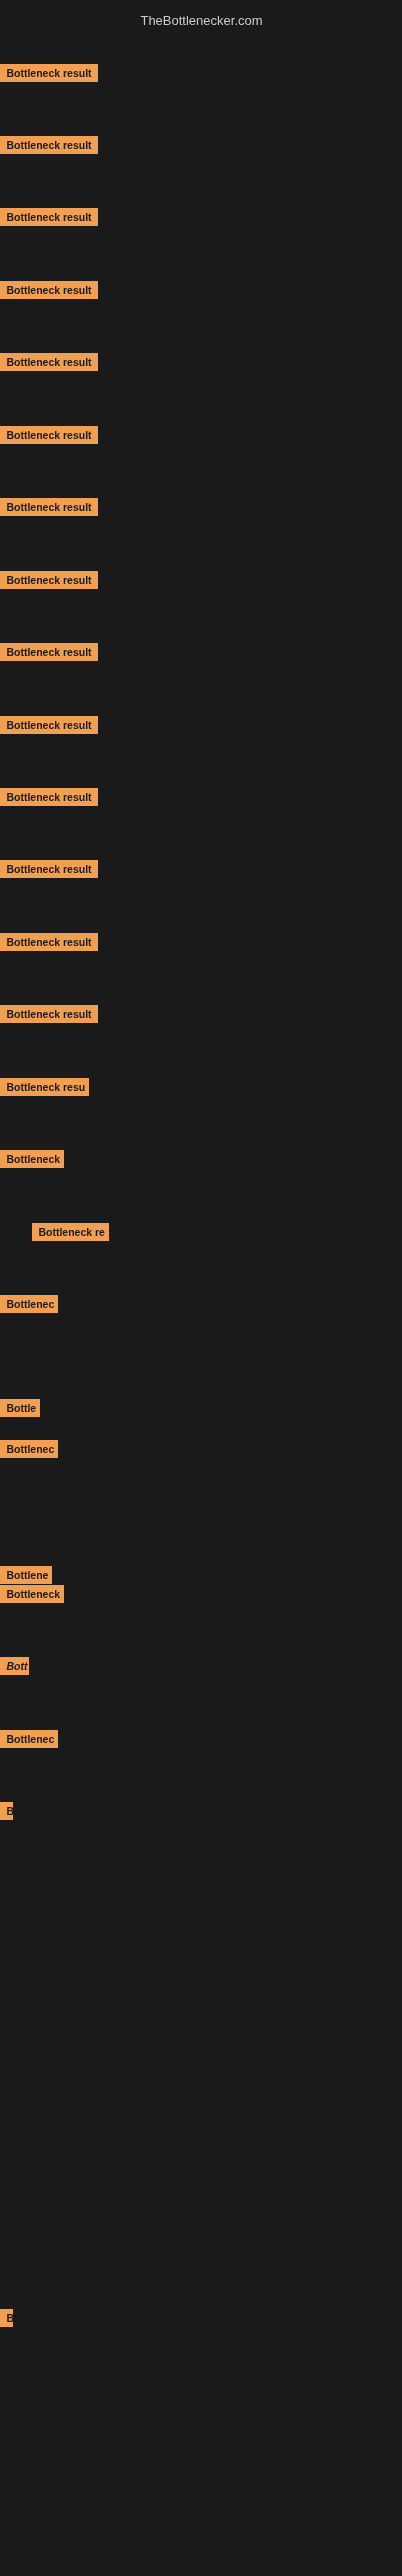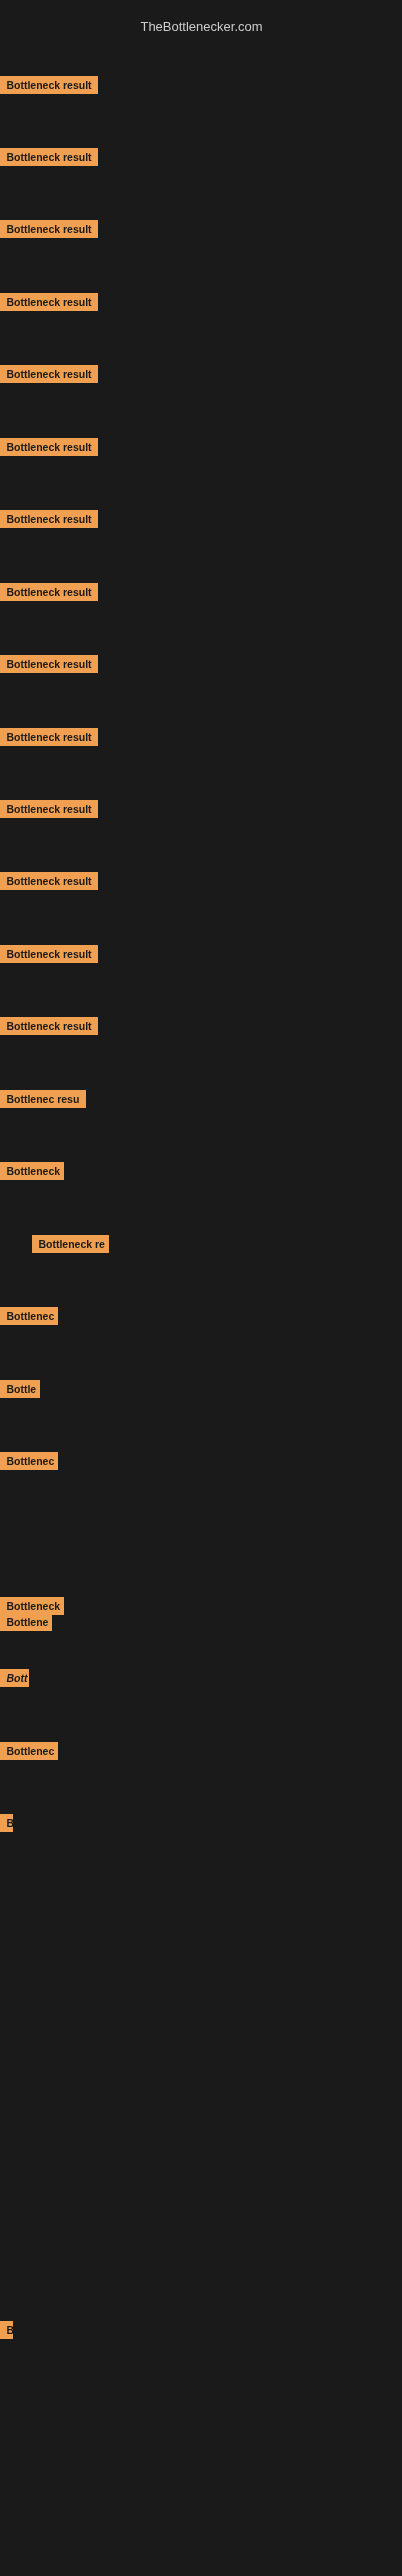--- a/index.html
+++ b/index.html
@@ -13,21 +13,21 @@
       min-height: 2576px;
       background-color: #1a1a1a;
       font-family: Arial, sans-serif;
       position: relative;
     }
 
     .site-title {
       text-align: center;
       color: #cccccc;
       font-size: 13px;
-      padding: 19px 0;
+      padding: 13px 0;
       background-color: #1a1a1a;
     }
 
     .bottleneck-item {
       position: absolute;
       left: 0;
     }
 
     .bottleneck-badge {
       background-color: #f0a050;
@@ -53,26 +53,26 @@
     <div class="bottleneck-item" style="top: 312px; left: 0px;"><div class="bottleneck-badge" style="max-width: 105px;">Bottleneck result</div></div>
     <div class="bottleneck-item" style="top: 385px; left: 0px;"><div class="bottleneck-badge" style="max-width: 105px;">Bottleneck result</div></div>
     <div class="bottleneck-item" style="top: 457px; left: 0px;"><div class="bottleneck-badge" style="max-width: 105px;">Bottleneck result</div></div>
     <div class="bottleneck-item" style="top: 530px; left: 0px;"><div class="bottleneck-badge" style="max-width: 105px;">Bottleneck result</div></div>
     <div class="bottleneck-item" style="top: 602px; left: 0px;"><div class="bottleneck-badge" style="max-width: 105px;">Bottleneck result</div></div>
     <div class="bottleneck-item" style="top: 675px; left: 0px;"><div class="bottleneck-badge" style="max-width: 105px;">Bottleneck result</div></div>
     <div class="bottleneck-item" style="top: 747px; left: 0px;"><div class="bottleneck-badge" style="max-width: 105px;">Bottleneck result</div></div>
     <div class="bottleneck-item" style="top: 819px; left: 0px;"><div class="bottleneck-badge" style="max-width: 105px;">Bottleneck result</div></div>
     <div class="bottleneck-item" style="top: 892px; left: 0px;"><div class="bottleneck-badge" style="max-width: 105px;">Bottleneck result</div></div>
     <div class="bottleneck-item" style="top: 964px; left: 0px;"><div class="bottleneck-badge" style="max-width: 105px;">Bottleneck result</div></div>
-    <div class="bottleneck-item" style="top: 1037px; left: 0px;"><div class="bottleneck-badge" style="max-width: 89px;">Bottlenec resu</div></div>
+    <div class="bottleneck-item" style="top: 1037px; left: 0px;"><div class="bottleneck-badge" style="max-width: 89px;">Bottleneck resu</div></div>
     <div class="bottleneck-item" style="top: 1109px; left: 0px;"><div class="bottleneck-badge" style="max-width: 64px;">Bottleneck</div></div>
     <div class="bottleneck-item" style="top: 1182px; left: 0px; margin-left: 32px;"><div class="bottleneck-badge" style="max-width: 77px;">Bottleneck re</div></div>
     <div class="bottleneck-item" style="top: 1254px; left: 0px;"><div class="bottleneck-badge" style="max-width: 58px;">Bottlenec</div></div>
-    <div class="bottleneck-item" style="top: 1327px; left: 0px;"><div class="bottleneck-badge" style="max-width: 40px;">Bottle</div></div>
+    <div class="bottleneck-item" style="top: 1327px; left: 0px;"><div class="bottleneck-badge" style="max-width: 40px; margin-top: 31px;">Bottle</div></div>
     <div class="bottleneck-item" style="top: 1399px; left: 0px;"><div class="bottleneck-badge" style="max-width: 58px;">Bottlenec</div></div>
-    <div class="bottleneck-item" style="top: 1560px; left: 0px; text-decoration: underline;"><div class="bottleneck-badge" style="max-width: 52px;">Bottlene</div></div>
+    <div class="bottleneck-item" style="top: 1525px; left: 0px; text-decoration: underline;"><div class="bottleneck-badge" style="max-width: 52px;">Bottlene</div></div>
     <div class="bottleneck-item" style="top: 1544px; left: 0px;"><div class="bottleneck-badge" style="max-width: 64px;">Bottleneck</div></div>
     <div class="bottleneck-item" style="top: 1616px; left: 0px;"><div class="bottleneck-badge" style="max-width: 29px; font-style: italic;">Bott</div></div>
     <div class="bottleneck-item" style="top: 1689px; left: 0px;"><div class="bottleneck-badge" style="max-width: 58px;">Bottlenec</div></div>
     <div class="bottleneck-item" style="top: 1761px; left: 0px;"><div class="bottleneck-badge" style="max-width: 13px;">B</div></div>
     <div class="bottleneck-item" style="top: 2268px; left: 0px;"><div class="bottleneck-badge" style="max-width: 13px;">B</div></div>
   </div>
 
 
 </body></html>

